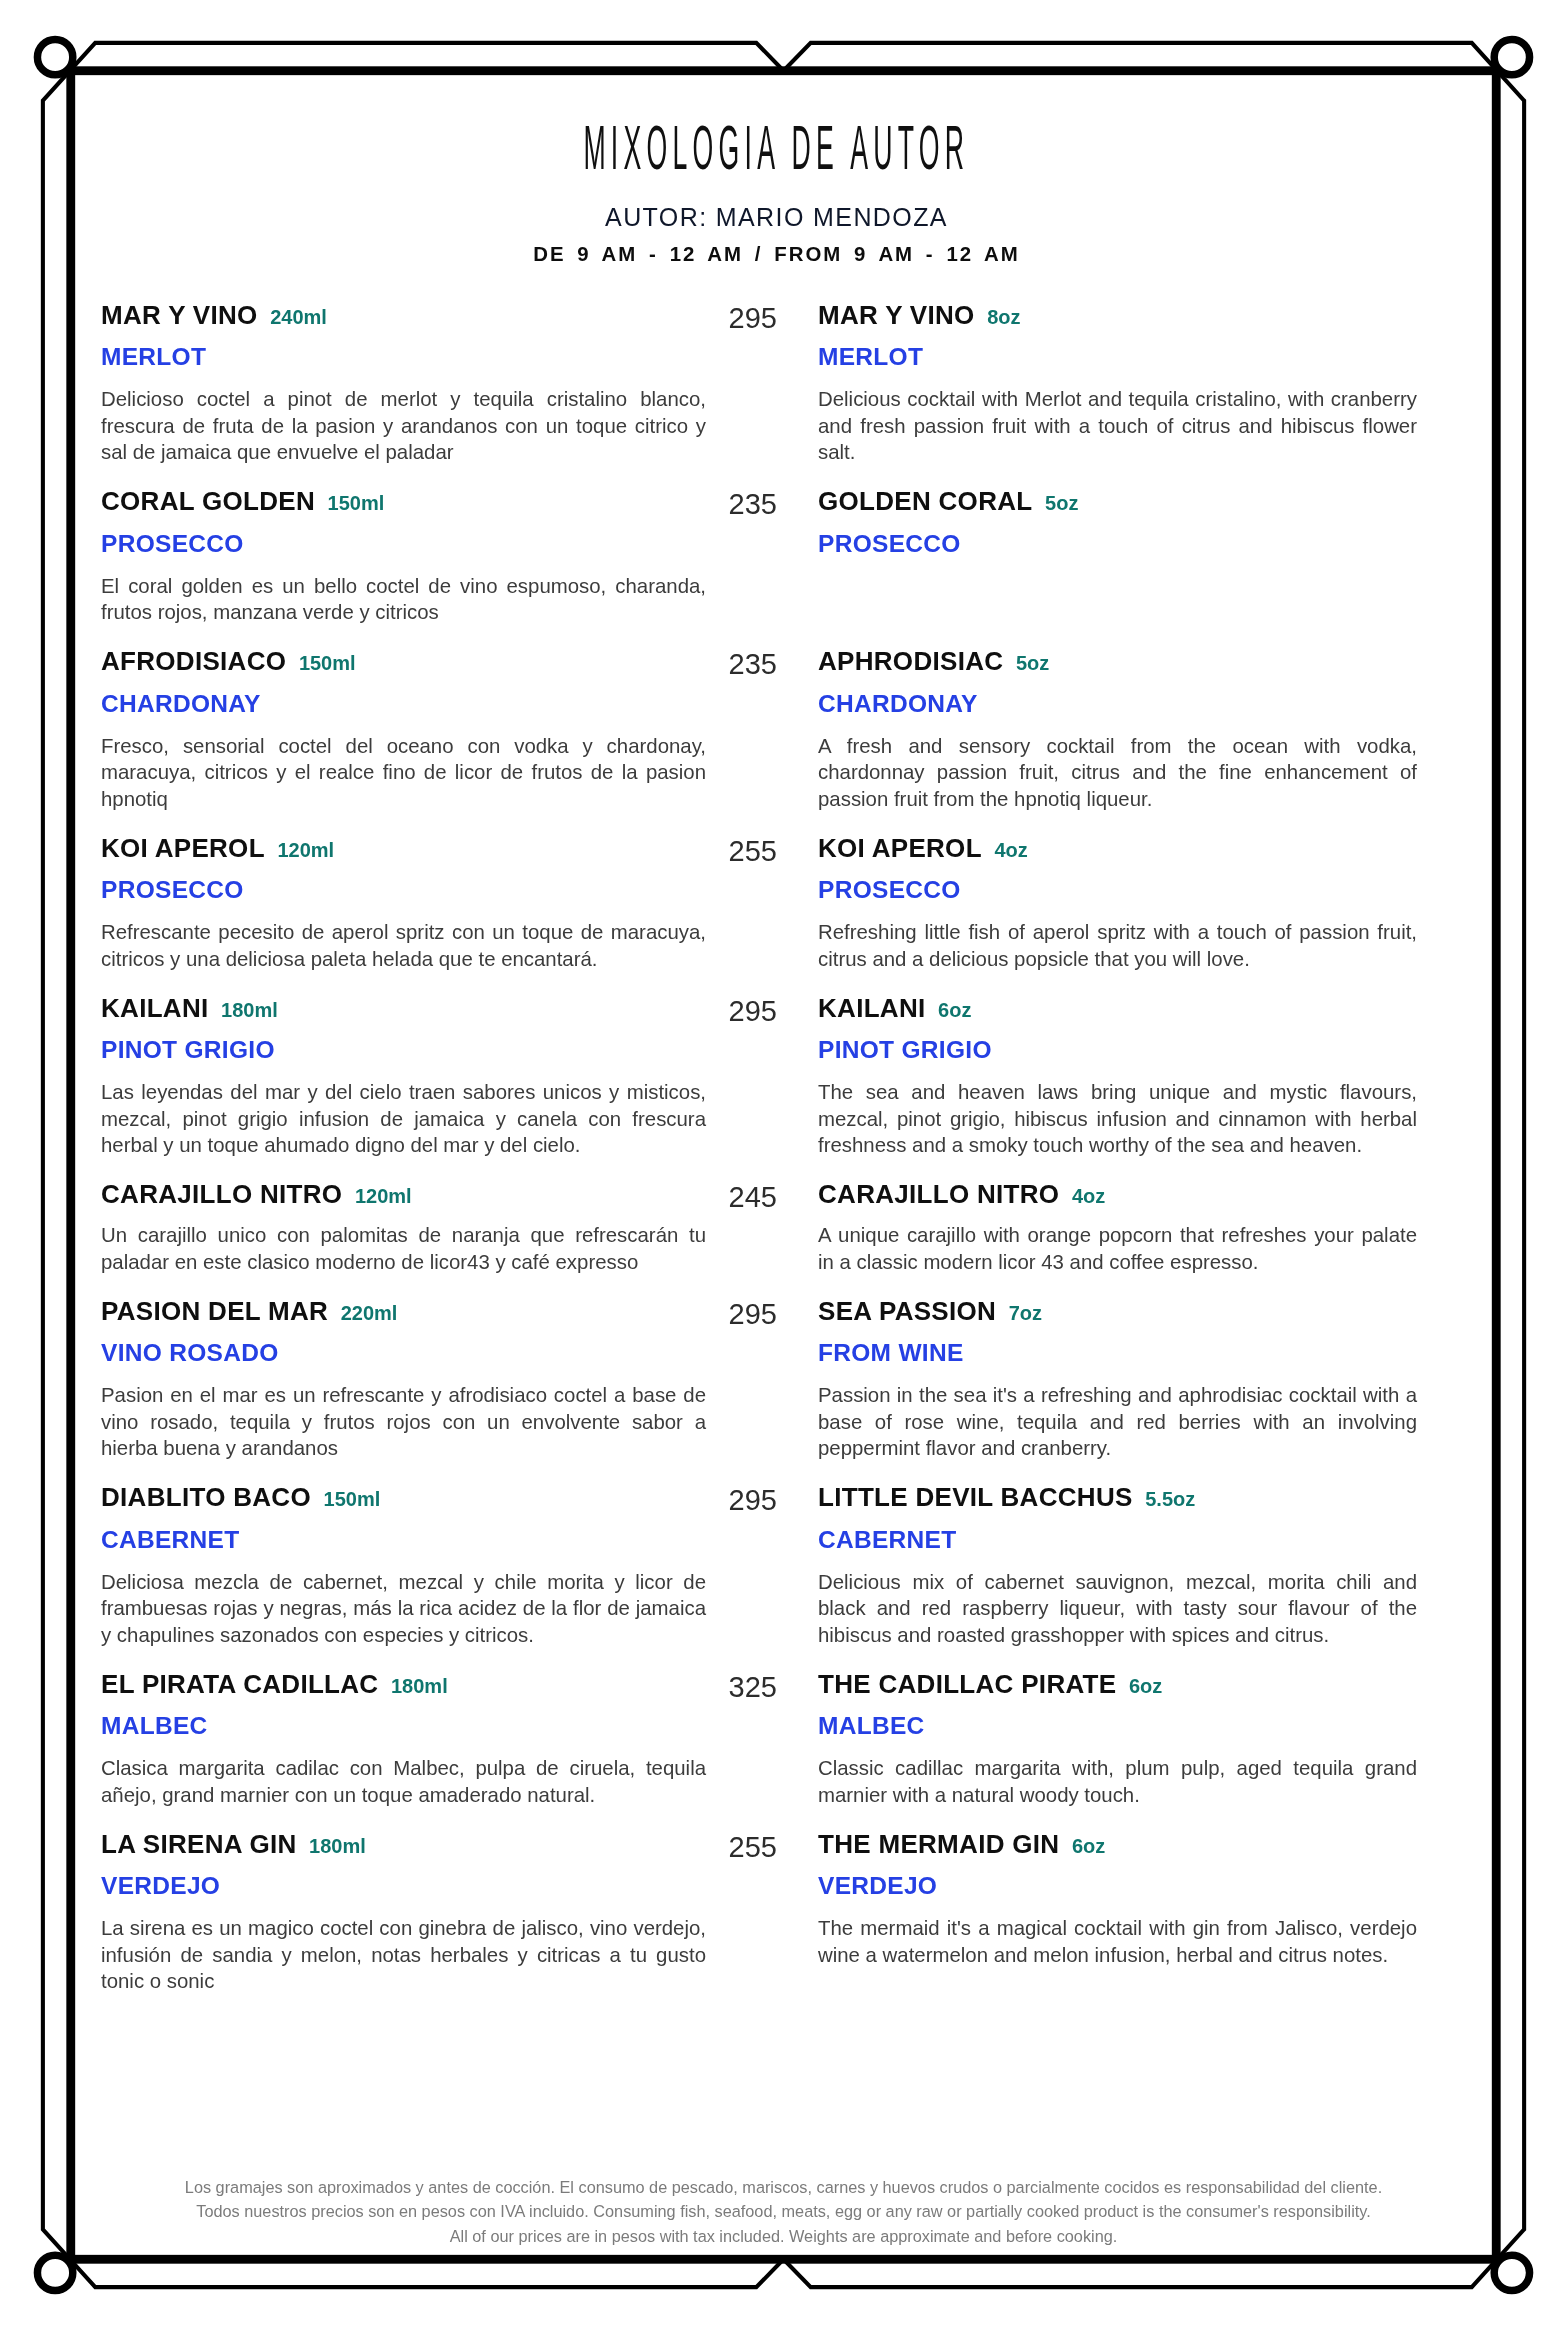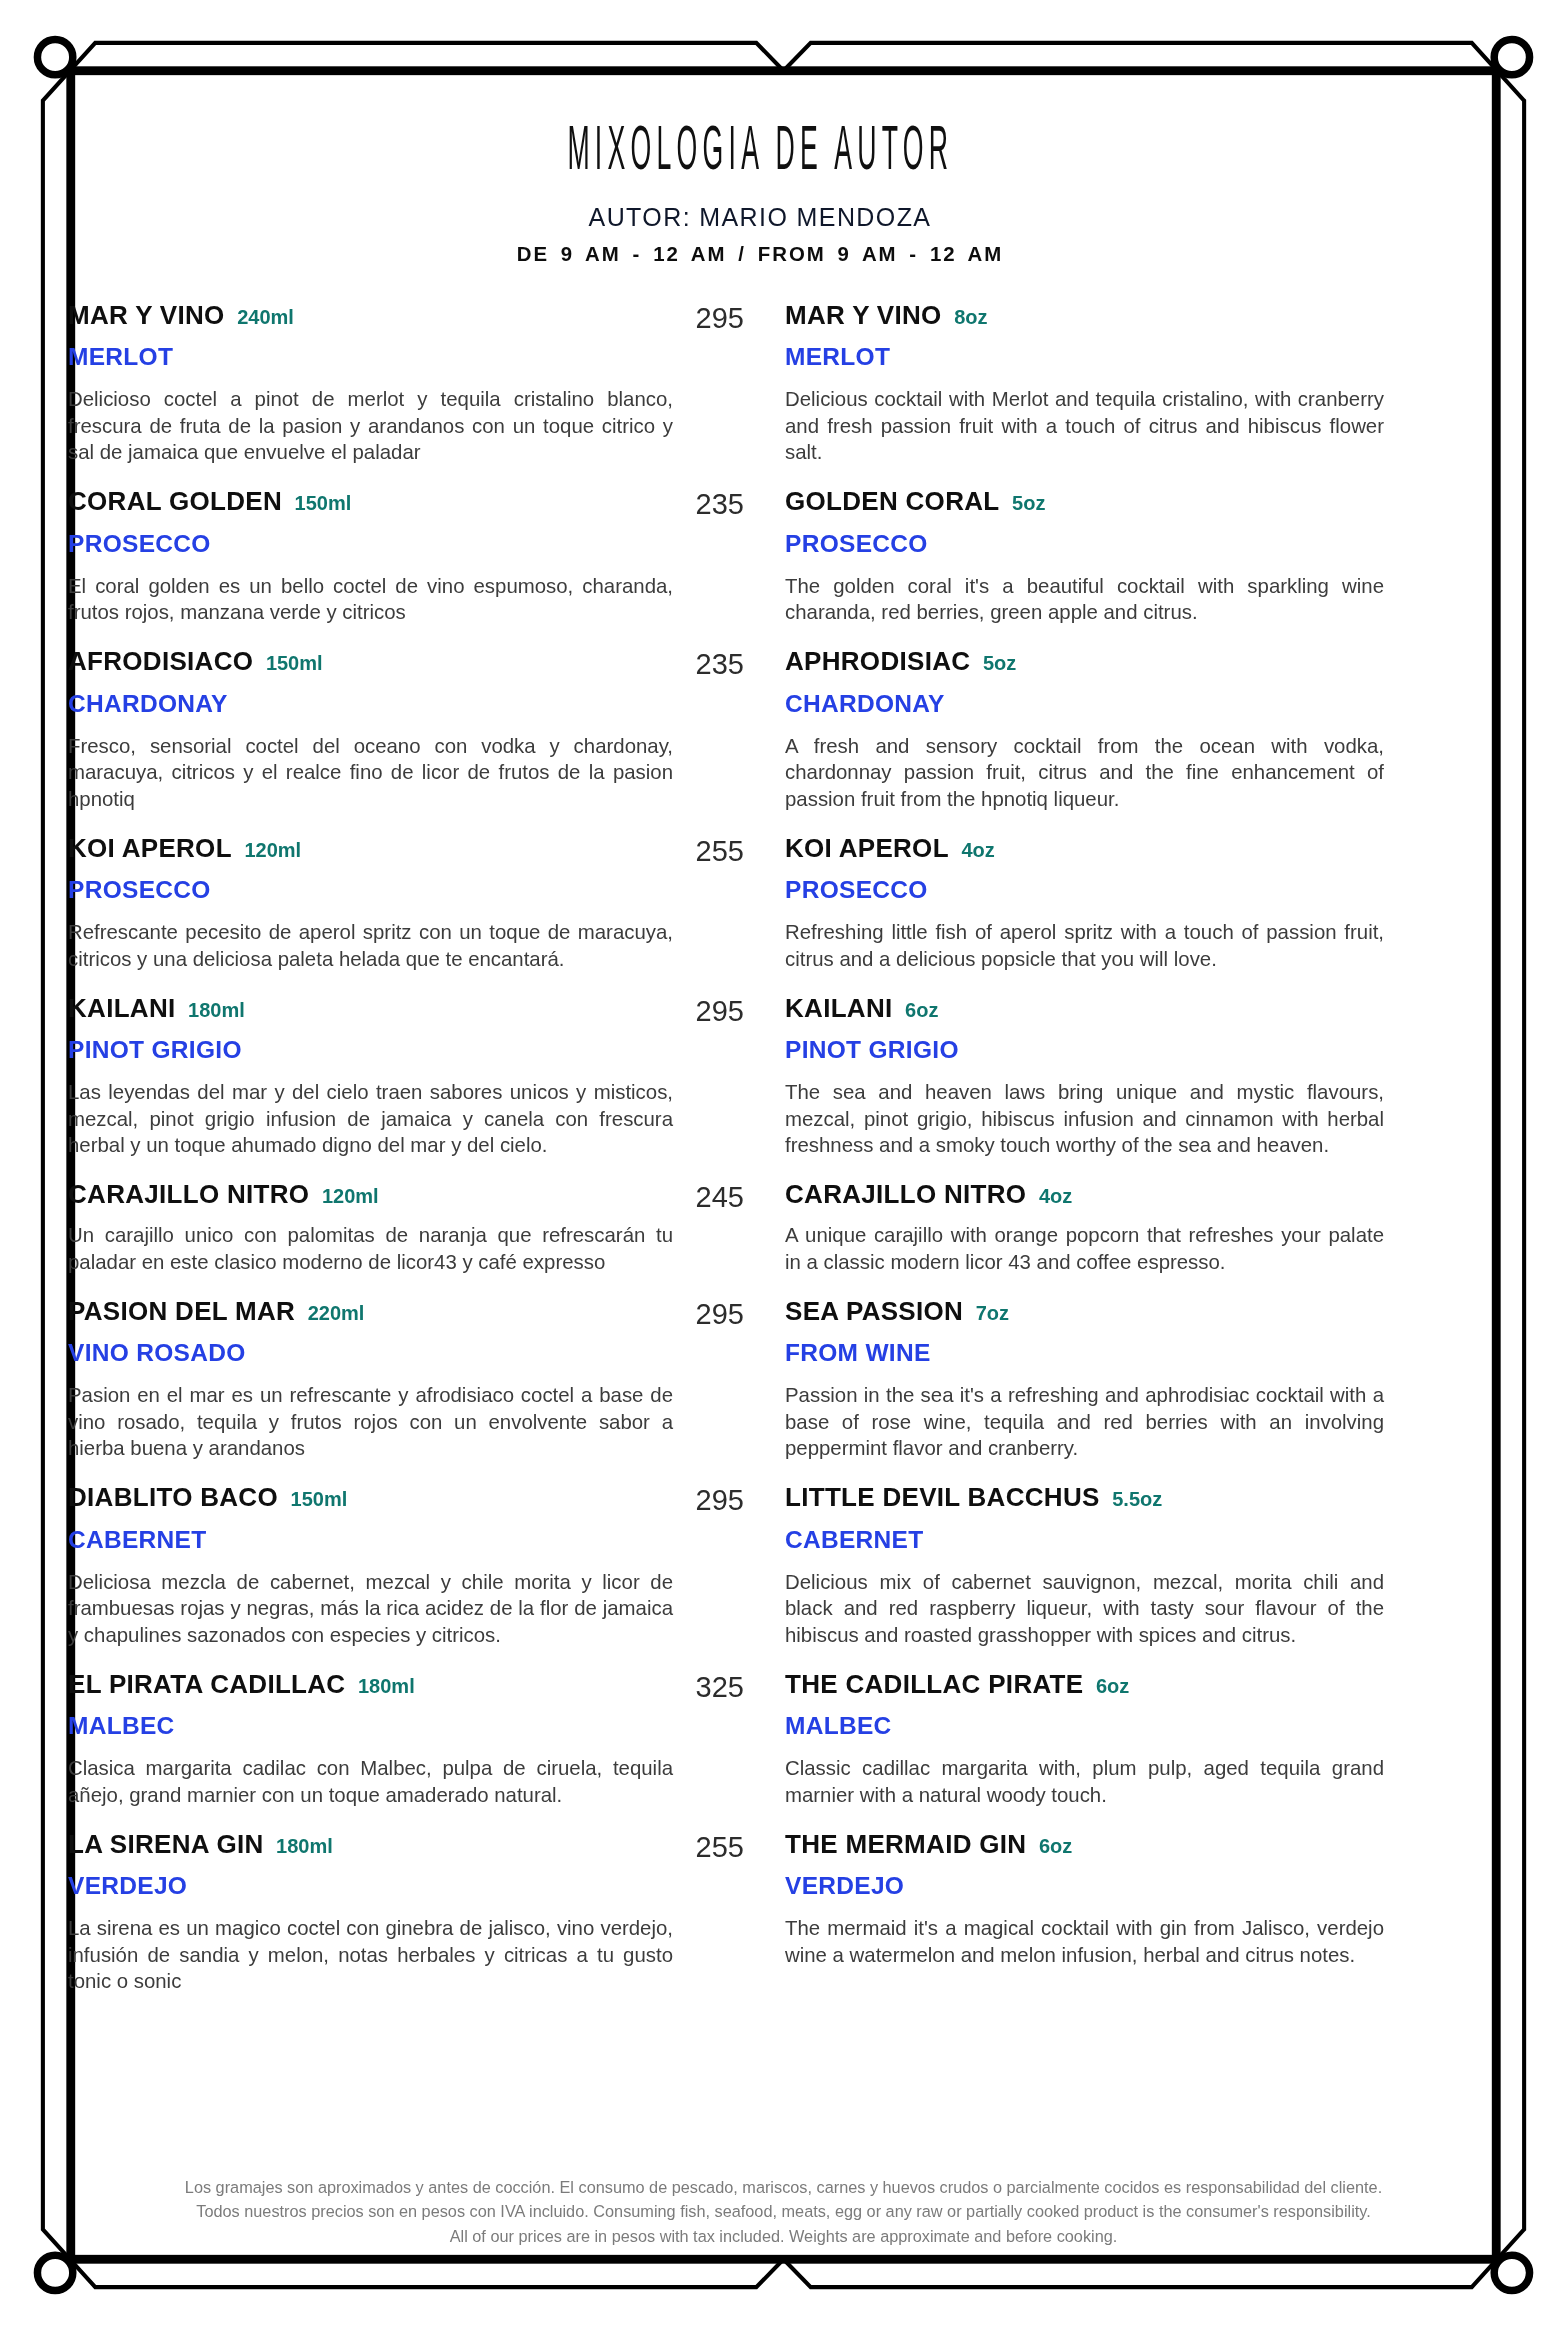--- a/index.html
+++ b/index.html
@@ -1,21 +1,21 @@
 <!DOCTYPE html>
 <html style="font-size:11px"><head>
 <meta charset="utf-8">
 <style>
   html,body{margin:0;padding:0;background:#ffffff;}
   body{
     width:1567px;height:2330px;position:relative;overflow:hidden;
     font-family:"Liberation Sans", sans-serif;color:#1c1c1c;
   }
   #frame{position:absolute;inset:0;z-index:1;pointer-events:none;}
-  .content{position:absolute;inset:0;z-index:2;padding:112px 115px 0 68px;box-sizing:border-box;}
+  .content{position:absolute;inset:0;z-index:2;padding:112px 115px 0 68px;box-sizing:border-box;margin-left:33px;}
 
   
   .menu-header{text-align:center;}
   .title-wrap{height:73px;display:flex;align-items:flex-end;justify-content:center;}
   .title-inner{
     display:inline-block;font-size:31px;font-weight:400;letter-spacing:6.1px;
     transform:scale(0.86,2.05);transform-origin:50% 100%;white-space:nowrap;color:#101010;
   }
   .author{margin-top:17.7px;font-size:25px;letter-spacing:1.4px;color:#0f172a;}
   .hours{margin-top:11px;font-size:20.4px;font-weight:700;letter-spacing:2px;word-spacing:4.1px;color:#0d0d0d;}
@@ -101,21 +101,20 @@
         <div class="wine wine-blue" style="color: rgb(37, 64, 228);">PROSECCO</div>
         <p class="desc">El coral golden es un bello coctel de vino espumoso, charanda, frutos rojos, manzana verde y citricos</p>
       </div>
       <div class="price">235</div>
       <div>
         <div class="name-row">
           <span class="iname">GOLDEN CORAL</span>
           <span class="isize">5oz</span>
         </div>
         <div class="wine wine-blue" style="color: rgb(37, 64, 228);">PROSECCO</div>
-        <p class="desc">The golden coral it's a beautiful cocktail with sparkling wine charanda, red berries, green apple and citrus.</p>
       </div>
     </section>
 
     <section class="item">
       <div>
         <div class="name-row">
           <span class="iname">AFRODISIACO</span>
           <span class="isize">150ml</span>
         </div>
         <div class="wine wine-blue" style="color: rgb(37, 64, 228);">CHARDONAY</div>

